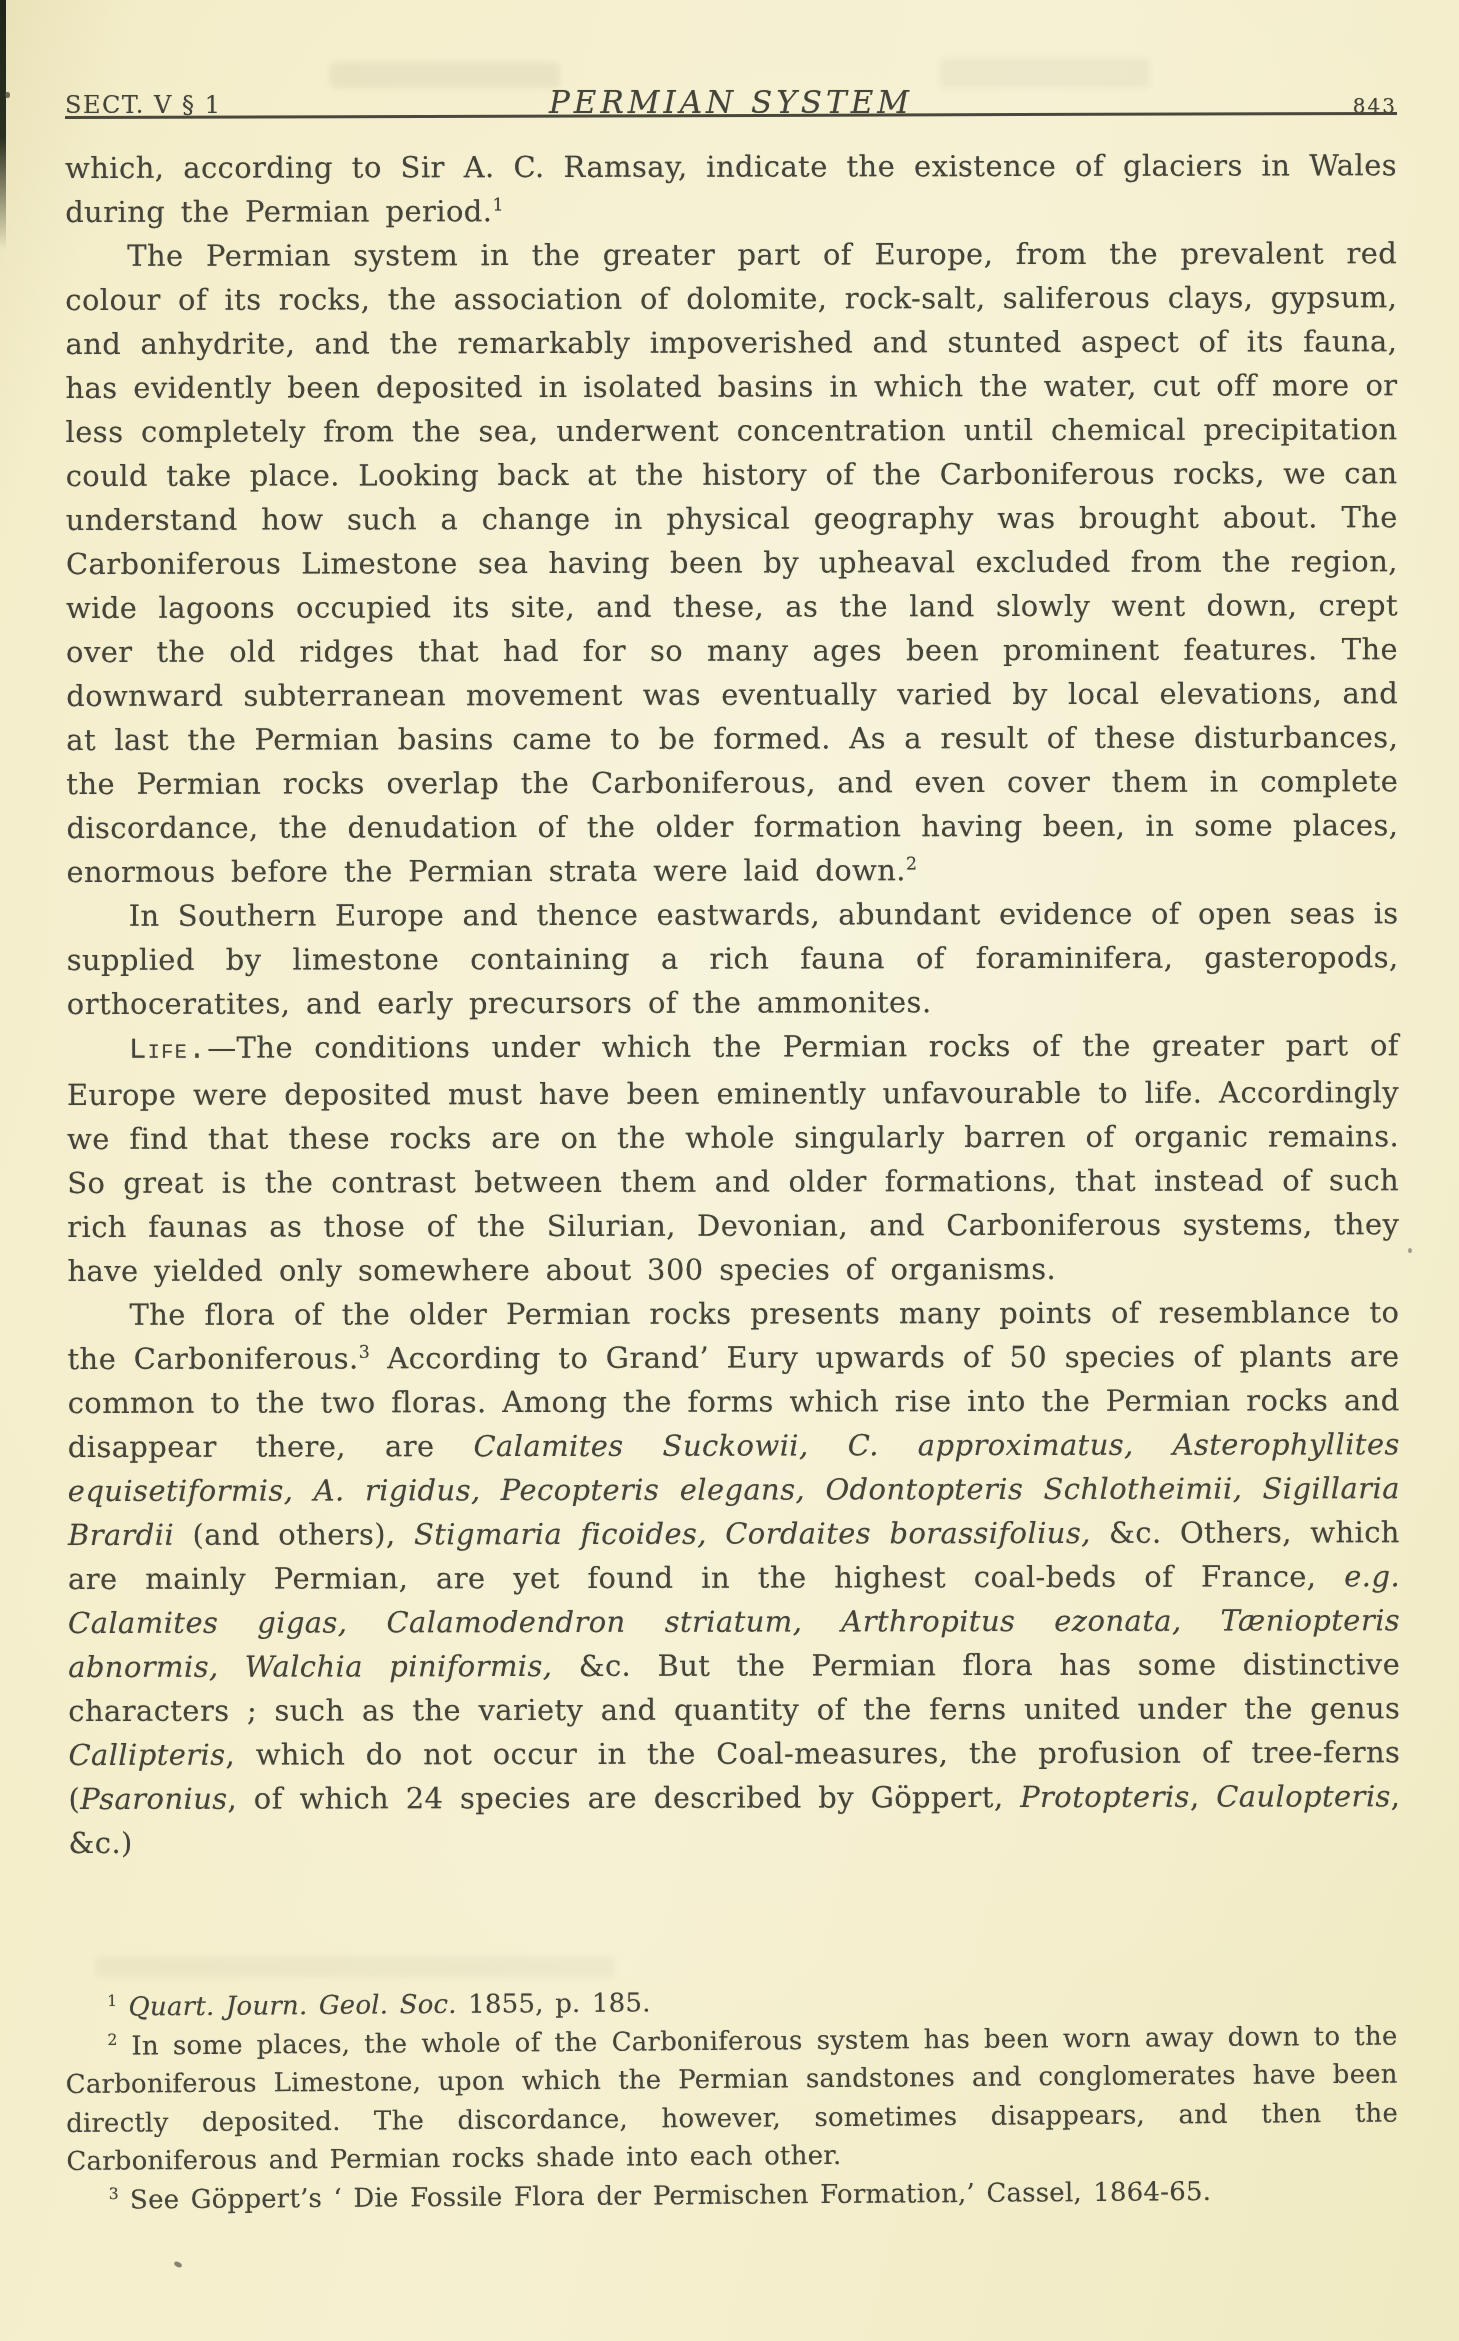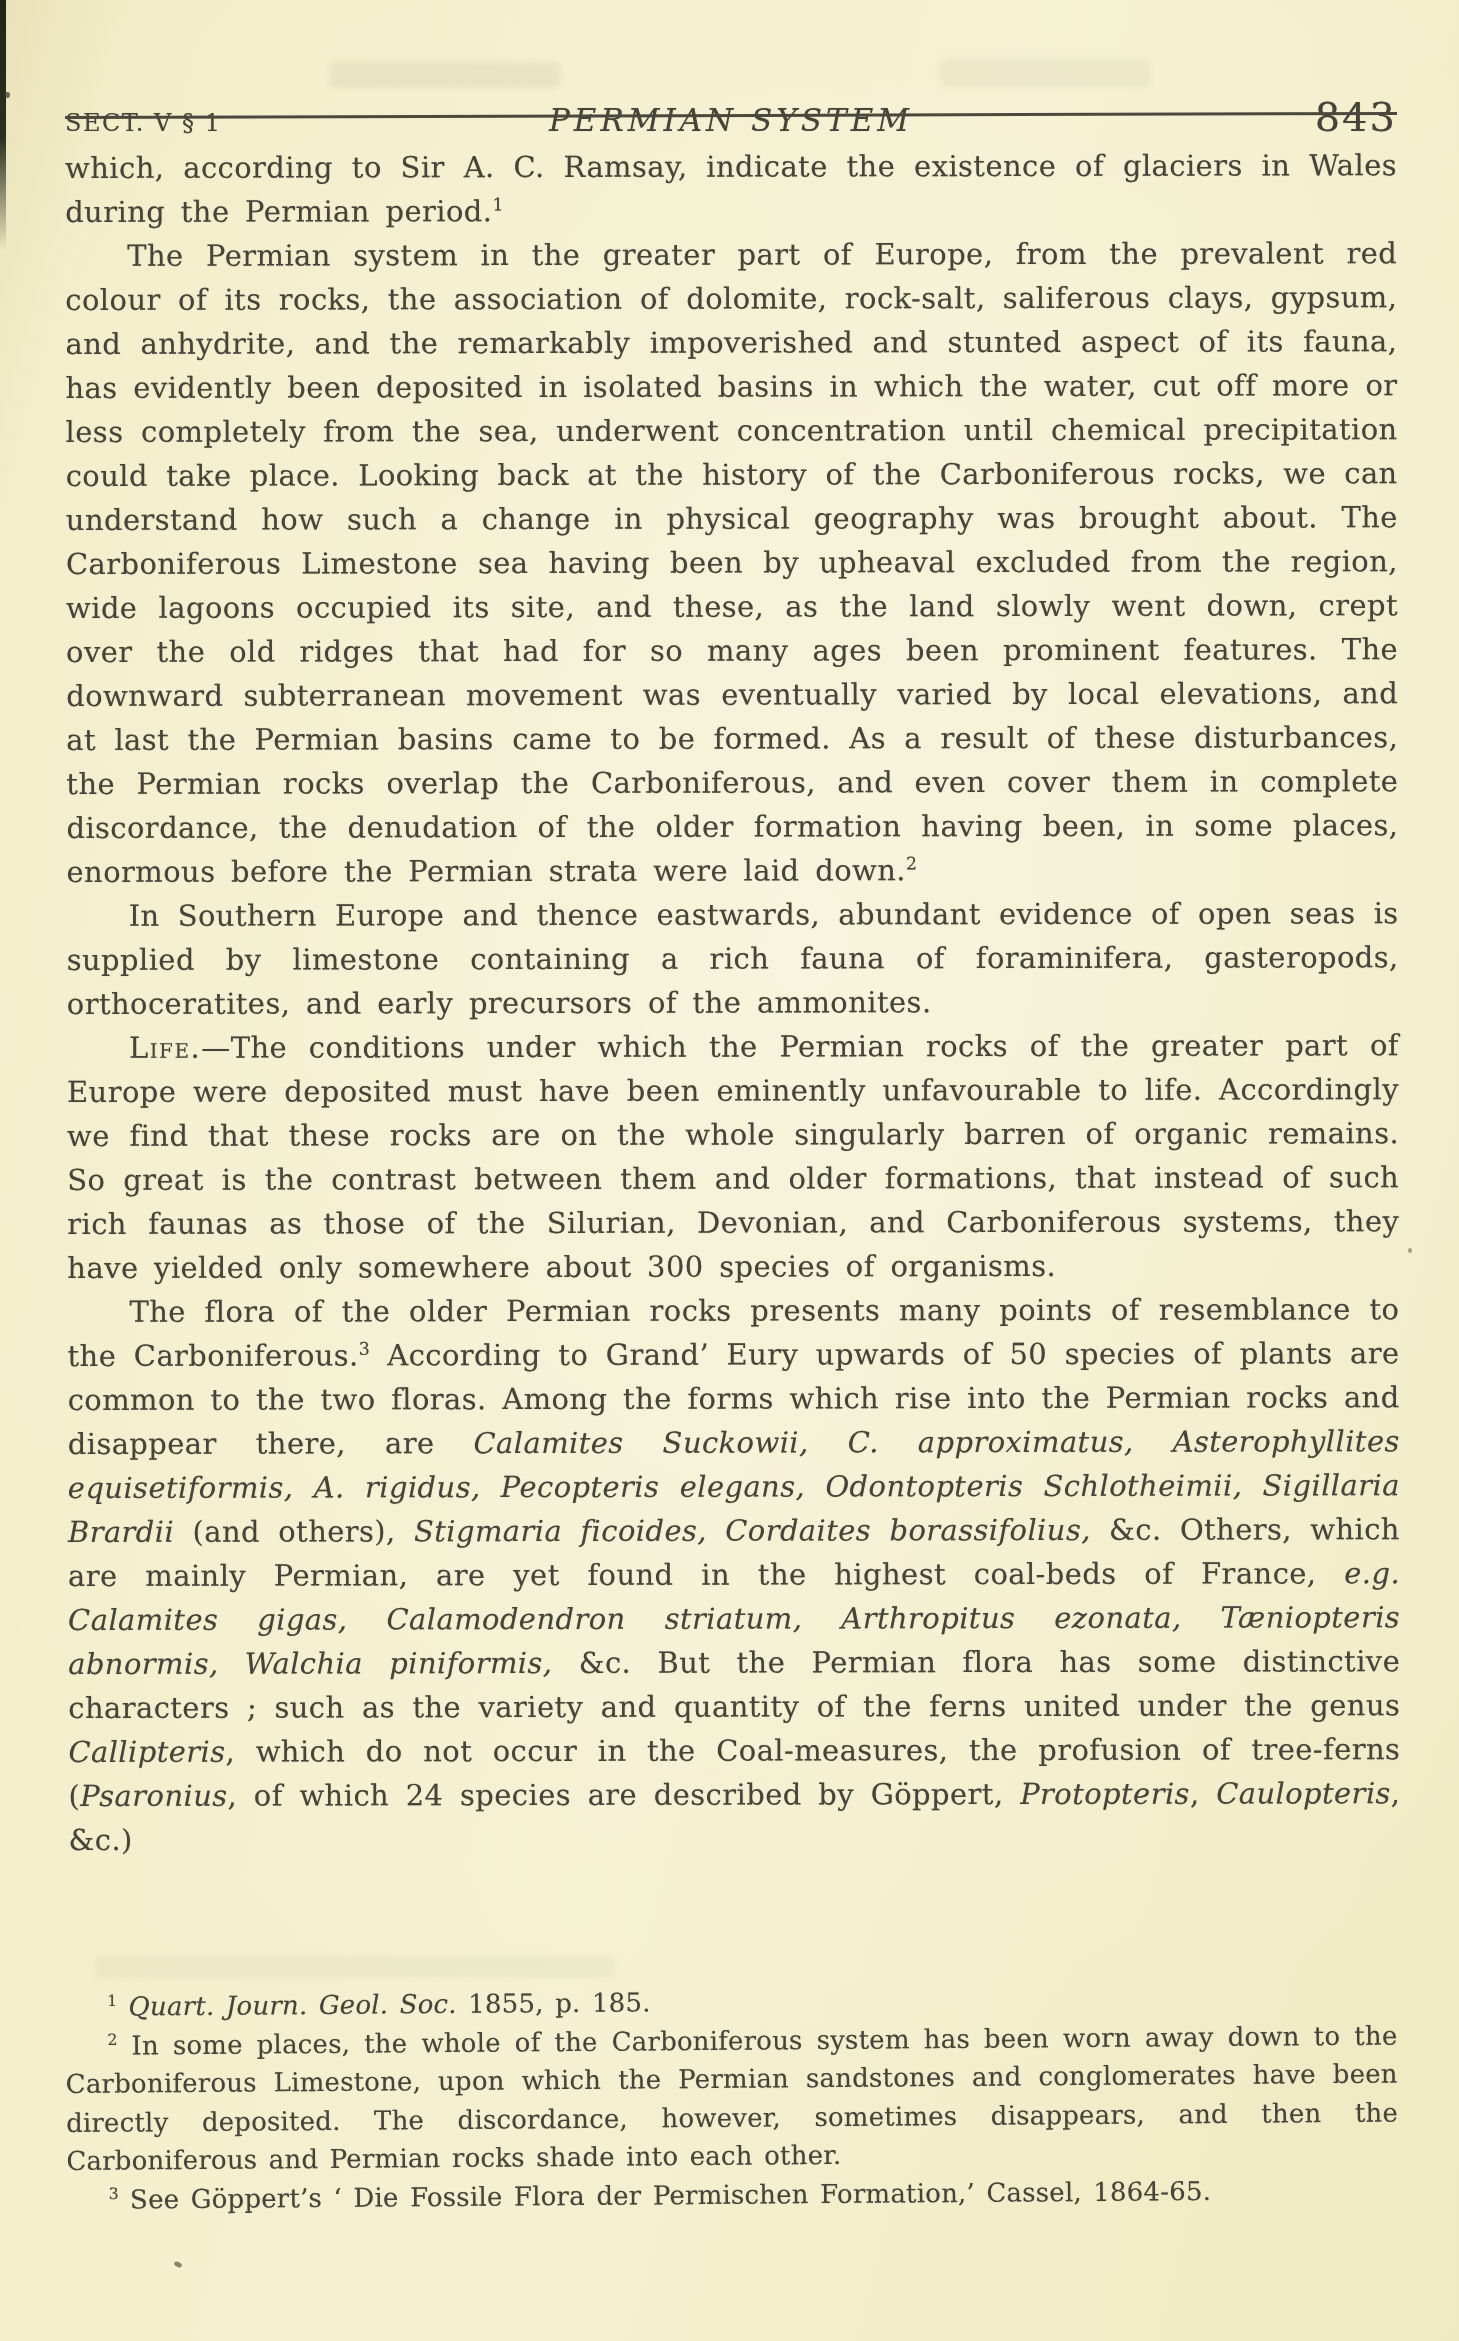--- a/index.html
+++ b/index.html
@@ -31,39 +31,39 @@
   .ghost-3 { left: 95px;  top: 1956px; width: 520px; height: 22px; opacity: .7; }
 
   
   .header {
     position: absolute; top: 50px; left: 65px; width: 1332px;
     display: flex; align-items: baseline;
     text-shadow: 0 0 1px rgba(69,68,58,.35);
   }
   .sect   { flex: 0 0 240px; font-size: 24px; letter-spacing: 1.5px; }
   .title  { flex: 1; text-align: center; font-style: italic; font-size: 31px; letter-spacing: 4px; }
-  .pageno { flex: 0 0 240px; text-align: right; font-size: 40px; letter-spacing: 2px; margin-top: 44px; }
+  .pageno { flex: 0 0 240px; text-align: right; font-size: 20px; letter-spacing: 2px; margin-top: 44px; }
   .rule {
     position: absolute; top: 114px; left: 65px; width: 1332px; height: 3px;
     background: #4a483c; transform: rotate(-0.18deg);
   }
 
   
   .bodytext {
     position: absolute; top: 146px; left: 65px; width: 1332px;
     font-size: 29px; line-height: 44px;
     text-align: justify;
     word-spacing: 6px; letter-spacing: 0.4px;
     text-shadow: 0 0 1px rgba(69,68,58,.4);
     transform: rotate(-0.12deg); transform-origin: left top;
   }
   .para { margin: 0; }
   .para.indent { text-indent: 62px; }
   sup { font-size: 0.6em; line-height: 0; vertical-align: super; letter-spacing: 0; }
-  .sc { font-variant: small-caps; letter-spacing: 1.5px; }
+  .sc { font-variant: small-caps; letter-spacing: 1.5px; font-family: Liberation Mono, monospace; }
   i { font-style: italic; }
 
   
   .footnotes {
     position: absolute; left: 65px; top: 1988px; width: 1332px;
     font-size: 26px; line-height: 38.5px;
     text-align: justify;
     word-spacing: 3px; letter-spacing: 0.2px;
     text-shadow: 0 0 1px rgba(69,68,58,.4);
     transform: rotate(-0.45deg); transform-origin: left top;

